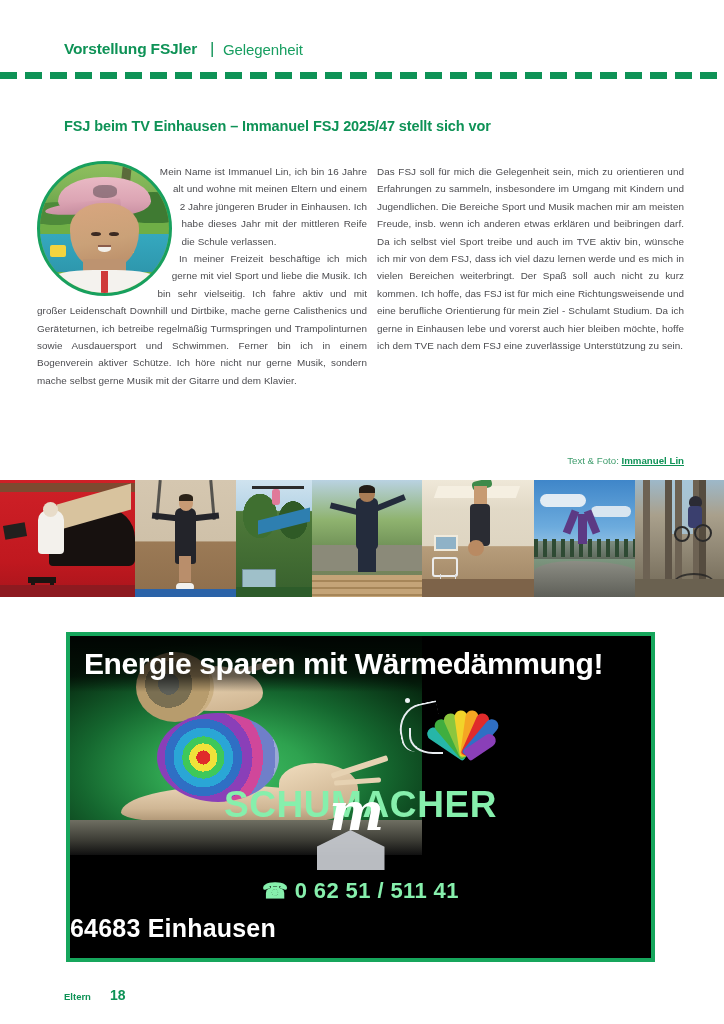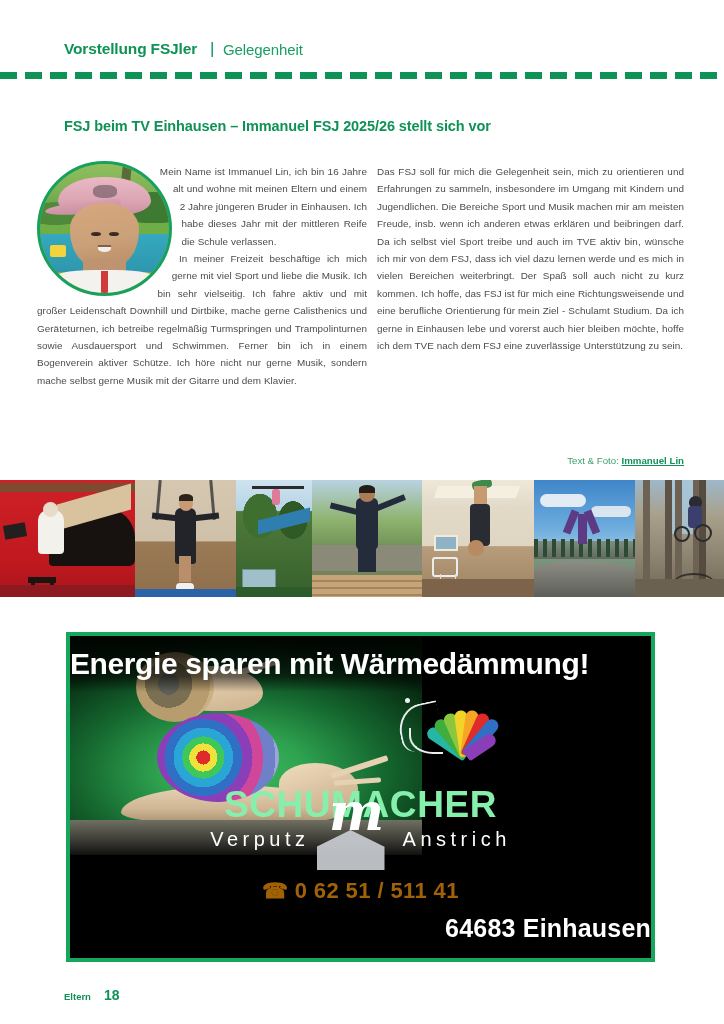--- a/index.html
+++ b/index.html
@@ -308,21 +308,21 @@
     background:linear-gradient(170deg,#efdcbd,#cdb28e);
     border-radius:40% 60% 40% 40%;
   }
   #snail-small .ant{
     position:absolute; right:-42%; top:22%; width:40%; height:7%;
     background:#e9d6b6; border-radius:2px; transform:rotate(-16deg);
   }
 
   #ad-headline{
     position:absolute; left:0; top:0; width:100%; height:56px;
-    display:flex; align-items:center; 
+    display:flex; align-items:center; padding-left:14px;
     background:linear-gradient(180deg,rgba(0,0,0,.88) 0%,rgba(0,0,0,.55) 72%,rgba(0,0,0,0) 100%);
   }
   #ad-headline span{
     color:#fff; font-size:30px; font-weight:bold;
     letter-spacing:-0.4px; white-space:nowrap;
   }
 
   #ad-right{
     position:absolute; right:0; top:0; width:39.5%; height:100%;
     background:#000;
@@ -380,51 +380,51 @@
     position:absolute; left:50%; top:150px;
     transform:translateX(-50%) translateX(-4px);
     font-family:"DejaVu Serif", serif;
     font-style:italic; font-weight:bold;
     font-size:52px; color:#fff; line-height:52px;
     z-index:3; pointer-events:none;
   }
 
   #ad-phone{
     position:absolute; left:0; right:0; top:242px;
-    text-align:center; color:#a16207;
+    text-align:center; color:#86efac;
     font-size:22px; font-weight:bold; letter-spacing:0.4px;
     white-space:nowrap;
   }
   #phone-glyph{ font-size:21px; margin-right:6px; }
   #ad-city{
     position:absolute; left:0; right:0; top:278px;
-    text-align:right; color:#fff;
+    text-align:left; color:#fff;
     font-size:25px; font-weight:bold; letter-spacing:0.2px;
     white-space:nowrap;
   }
 
   
   #footer{
     position:absolute; left:64px; top:986px;
     color:#0e9256; white-space:nowrap;
   }
   #footer .lbl{ font-size:9.5px; font-weight:bold; }
-  #footer .num{ font-size:14px; font-weight:bold; margin-left:13px; }
+  #footer .num{ font-size:14px; font-weight:bold; margin-left:19px; }
 </style>
 </head>
 <body>
 
 <div id="page-header">
   <div id="header-title">Vorstellung FSJler</div>
   <div id="header-sep">|</div>
   <div id="header-sub">Gelegenheit</div>
 </div>
 <div id="header-rule"></div>
 
-<div id="article-title">FSJ beim TV Einhausen – Immanuel FSJ 2025/26 stellt sich vor</div>
+<div id="article-title">FSJ beim TV Einhausen – Immanuel FSJ 2025/47 stellt sich vor</div>
 
 <div id="col-left">
   <div id="portrait">
     <div class="sky"></div>
     <div class="foliage"></div>
     <div class="trunk"></div>
     <div class="banner"></div>
     <div class="cap">
       <div class="cap-logo"></div>
     </div>
@@ -583,25 +583,20 @@
     <div class="petal" style="transform:rotate(56deg);background:#8a3fb8;height:34px"></div>
     <div class="wing"></div>
     <div class="wing2"></div>
     <div class="dot"></div>
   </div>
 
   <div id="ad-house"></div>
 
   <div id="ad-brand">
     <div id="ad-brand-main">SCHUMACHER</div>
-    <div id="ad-brand-sub">
-      <span>Verputz</span>
-      <span style="display:inline-block;width:74px"></span>
-      <span>Anstrich</span>
-    </div>
   </div>
   <div id="ad-script">m</div>
 
   <div id="ad-phone">
     <span id="phone-glyph">☎</span><span>0 62 51 / 511 41</span>
   </div>
   <div id="ad-city">64683 Einhausen</div>
 
 </div>
 

